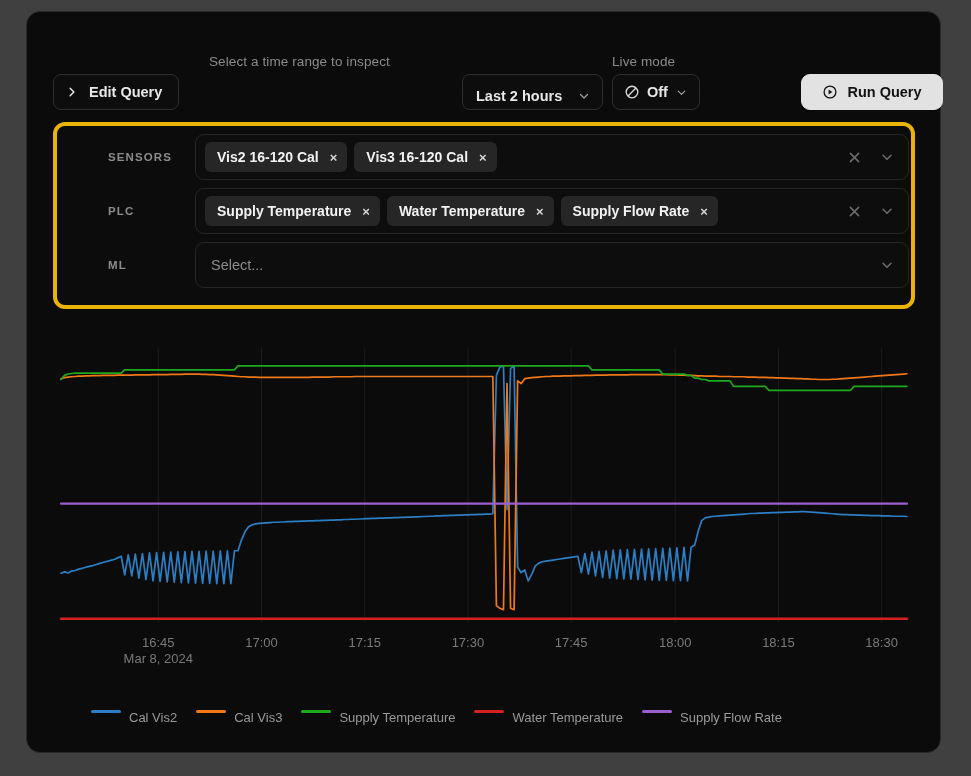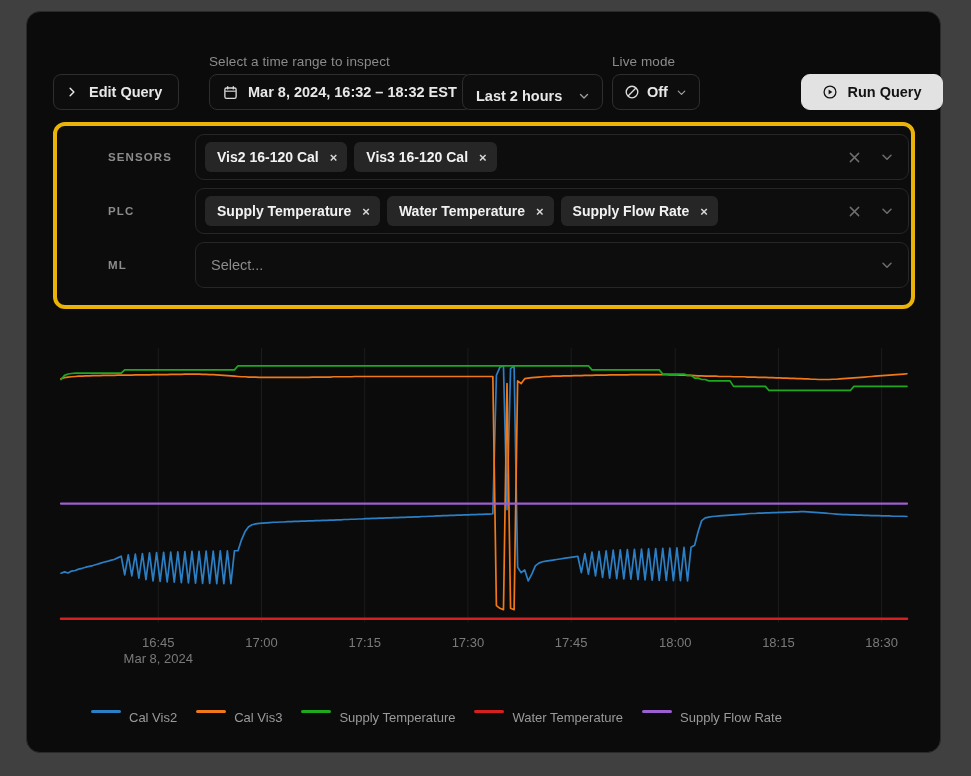--- a/index.html
+++ b/index.html
@@ -280,30 +280,20 @@
 
       <div class="ctl" id="edit-query-btn">
         <span class="icon">
           <svg width="12" height="12" viewBox="0 0 16 16" fill="none">
             <path d="M5.5 3L10.5 8L5.5 13" stroke="#e8e8e8" stroke-width="1.9" stroke-linecap="round" stroke-linejoin="round"></path>
           </svg>
         </span>
         <span>Edit Query</span>
       </div>
 
-      <div class="ctl" id="time-range-btn">
-        <span class="icon">
-          <svg width="15" height="15" viewBox="0 0 16 16" fill="none">
-            <rect x="2" y="3.2" width="12" height="11" rx="1.7" stroke="#dcdcdc" stroke-width="1.4"></rect>
-            <path d="M5 1.8V4.2M11 1.8V4.2" stroke="#dcdcdc" stroke-width="1.4" stroke-linecap="round"></path>
-            <path d="M2.3 6.6H13.7" stroke="#dcdcdc" stroke-width="1.2"></path>
-          </svg>
-        </span>
-        <span>Mar 8, 2024, 16:32 – 18:32 EST</span>
-      </div>
 
       <div class="ctl" id="range-preset-btn">
         <span>Last 2 hours</span>
         <span class="icon">
           <svg width="14" height="14" viewBox="0 0 16 16" fill="none">
             <path d="M4 6.3L8 10.3L12 6.3" stroke="#a0a0a0" stroke-width="1.5" stroke-linecap="round" stroke-linejoin="round"></path>
           </svg>
         </span>
       </div>
 

